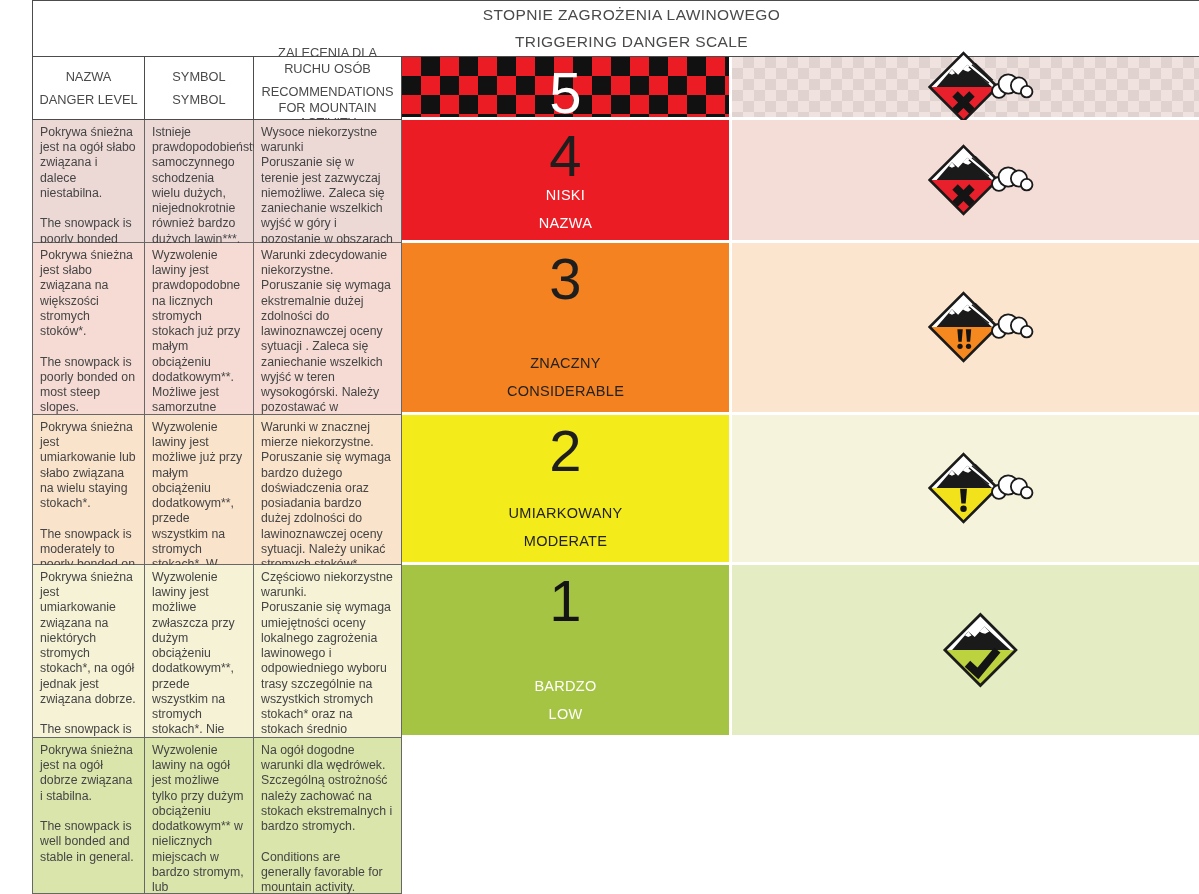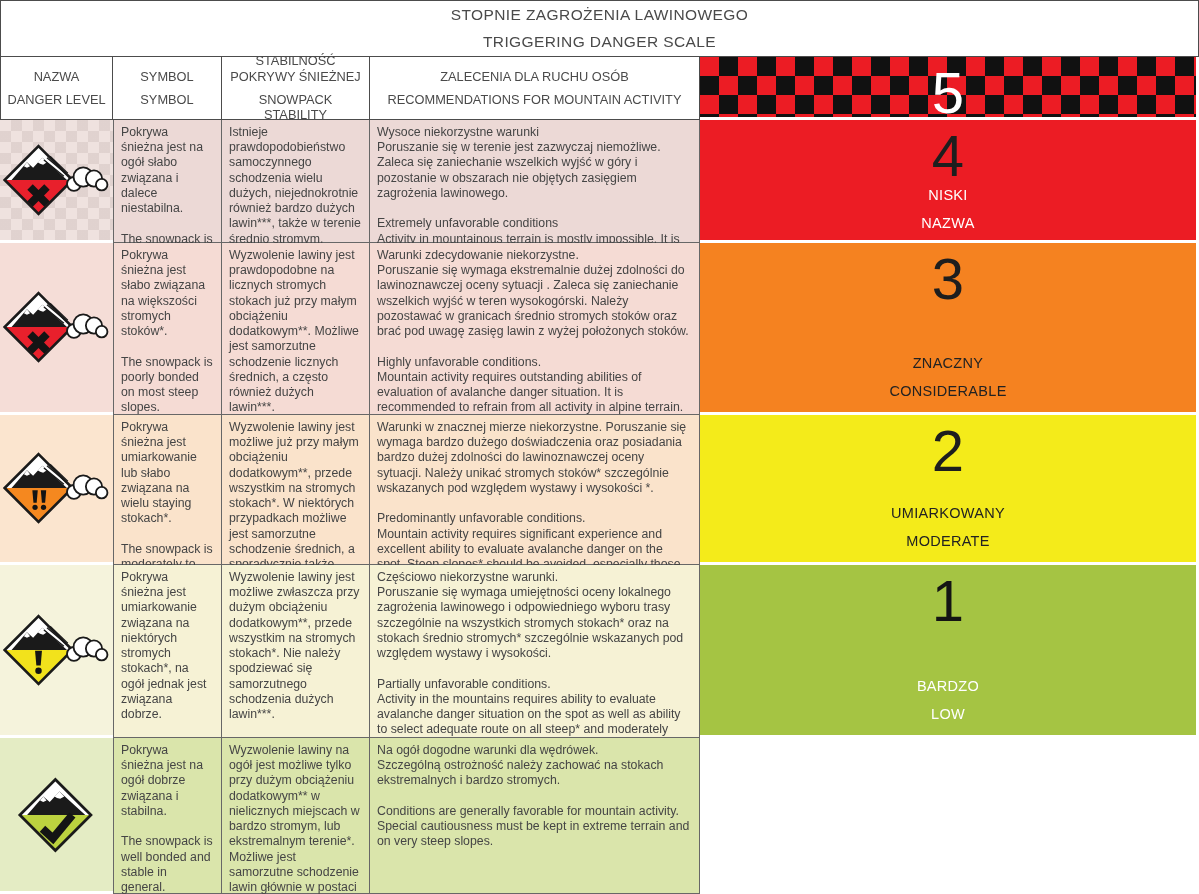--- a/index.html
+++ b/index.html
@@ -9,20 +9,21 @@
     color:#474747;
     position:relative;overflow:hidden;
     box-sizing:border-box;
   }
   .grid{
     display:grid;
     grid-template-columns:113px 109px 148px 330px 499px;
     grid-template-rows:57px 63px 123px 172px 150px 173px 156px;
     width:1199px;height:758px;
     box-sizing:border-box;
+    padding-left:32px;
   }
   .grid > div, .row > div{box-sizing:border-box;}
   .row{display:contents;}
 
   
   .title{
     grid-column:1/-1;
     border:1px solid #4c4c4c;
     display:flex;flex-direction:column;align-items:center;justify-content:center;
     gap:9px;font-size:15.5px;color:#4a4a4a;letter-spacing:.4px;
@@ -87,24 +88,20 @@
 
     <div class="hcell first">
       <div>NAZWA</div>
       <div>DANGER LEVEL</div>
     </div>
     <div class="hcell">
       <div>SYMBOL</div>
       <div>SYMBOL</div>
     </div>
     <div class="hcell">
-      <div>STABILNOŚĆ POKRYWY ŚNIEŻNEJ</div>
-      <div>SNOWPACK STABILITY</div>
-    </div>
-    <div class="hcell">
       <div>ZALECENIA DLA RUCHU OSÓB</div>
       <div>RECOMMENDATIONS FOR MOUNTAIN ACTIVITY</div>
     </div>
 
     <div class="row">
       <div class="name-cell checker" style="--accent: #EC1C24; --num_color: #FFFFFF; --label_color: #FFFFFF; --cell_bg: #ECD9D6; --symbol_bg: #EFE2DF;">
         <div class="level-num">5</div>
         <div class="name-labels">
           <div>NAZWA WYSOKI</div>
           <div>VERY HIGH</div>

